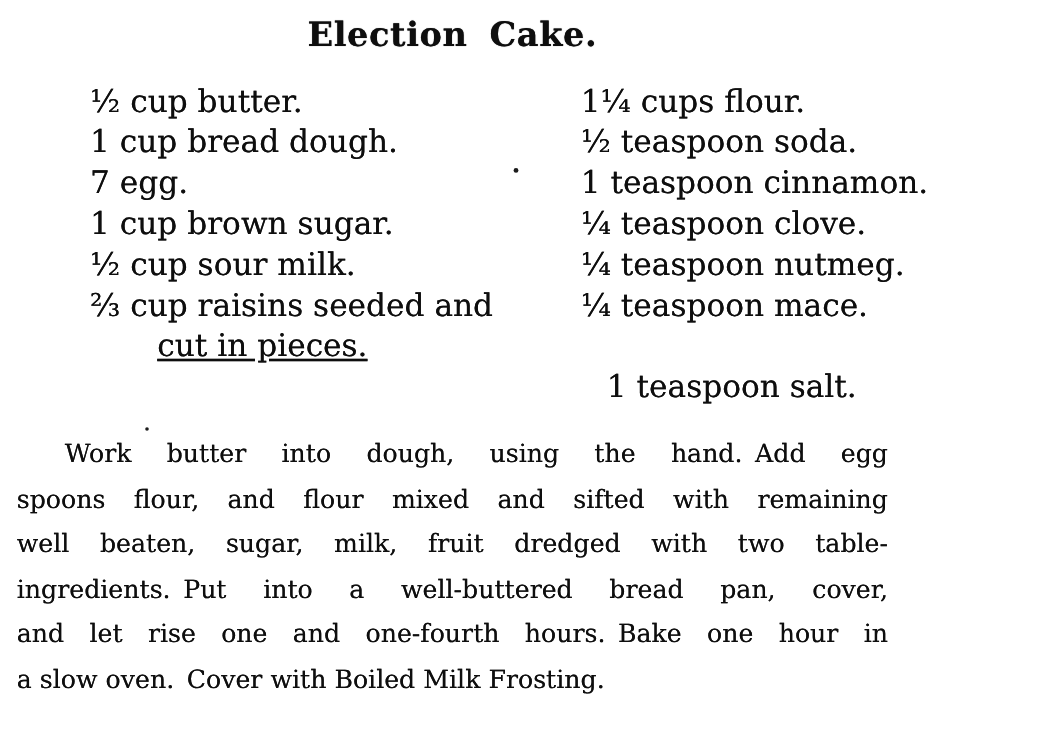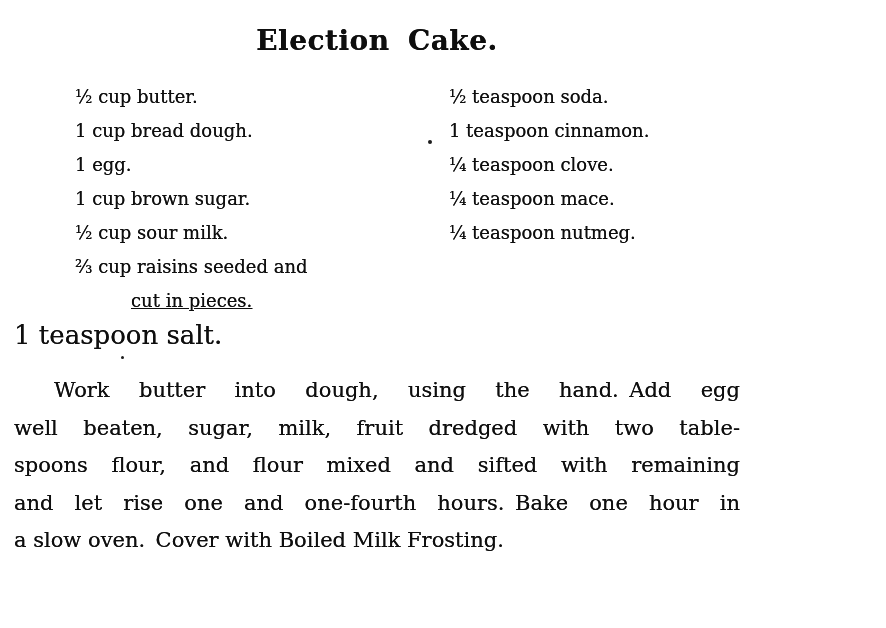--- a/index.html
+++ b/index.html
@@ -9,45 +9,45 @@
     background: #ffffff;
     color: #0e0e0e;
     font-family: "DejaVu Serif", "Liberation Serif", serif;
     position: relative;
     overflow: hidden;
   }
   .page {
     box-sizing: border-box;
     width: 756px;
     height: 628px;
-    padding: 24px 16px 0 14px;
+    padding: 12px 16px 0 14px;
   }
   .title {
     text-align: center;
     font-weight: bold;
     font-size: 28px;
     line-height: 34px;
     letter-spacing: 0.5px;
     word-spacing: 8px;
     text-shadow: 0 0 0.6px rgba(0,0,0,0.85);
   }
   .ingredients {
     display: flex;
     margin-top: 22px;
-    font-size: 18px;
+    font-size: 26px;
     line-height: 34px;
     text-shadow: 0 0 0.5px rgba(0,0,0,0.8);
   }
   .col { box-sizing: border-box; }
   .col-left  { width: 428px; padding-left: 61px; }
   .col-right { width: 428px; padding-left: 73px; }
   .ing-line { white-space: nowrap; }
   .wrap-indent { padding-left: 56px; text-decoration: underline; }
   .salt-line {
-    text-align: left;
+    text-align: right;
     font-size: 26px;
     line-height: 34px;
     margin-top: 0px;
     margin-right: 26px;
     text-shadow: 0 0 0.5px rgba(0,0,0,0.8);
   }
   .instructions {
     margin-top: 20px;
     font-size: 21px;
     line-height: 37.5px;
@@ -73,41 +73,43 @@
 <body>
 
 <div class="page">
 
   <div class="title">Election Cake.</div>
 
   <div class="ingredients">
     <div class="col col-left">
       <div class="ing-line">½ cup butter.</div>
       <div class="ing-line">1 cup bread dough.</div>
-      <div class="ing-line">1 egg.</div>
+      <div class="ing-line">7 egg.</div>
       <div class="ing-line">1 cup brown sugar.</div>
       <div class="ing-line">½ cup sour milk.</div>
       <div class="ing-line">⅔ cup raisins seeded and</div>
       <div class="ing-line wrap-indent">cut in pieces.</div>
     </div>
     <div class="col col-right">
+      <div class="ing-line">1¼ cups flour.</div>
       <div class="ing-line">½ teaspoon soda.</div>
       <div class="ing-line">1 teaspoon cinnamon.</div>
       <div class="ing-line">¼ teaspoon clove.</div>
+      <div class="ing-line">¼ teaspoon nutmeg.</div>
       <div class="ing-line">¼ teaspoon mace.</div>
-      <div class="ing-line">¼ teaspoon nutmeg.</div>
     </div>
   </div>
 
   <div class="salt-line">1 teaspoon salt.</div>
 
   <div class="instructions">
     <div class="p-line first">Work butter into dough, using the hand. Add egg</div>
+    <div class="p-line">spoons flour, and flour mixed and sifted with remaining</div>
     <div class="p-line">well beaten, sugar, milk, fruit dredged with two table-</div>
-    <div class="p-line">spoons flour, and flour mixed and sifted with remaining</div>
+    <div class="p-line">ingredients. Put into a well-buttered bread pan, cover,</div>
     <div class="p-line">and let rise one and one-fourth hours. Bake one hour in</div>
     <div class="p-line last">a slow oven. Cover with Boiled Milk Frosting.</div>
   </div>
 
   <div class="speck speck-1"></div>
   <div class="speck speck-2"></div>
 
 </div>
 
 </body></html>

